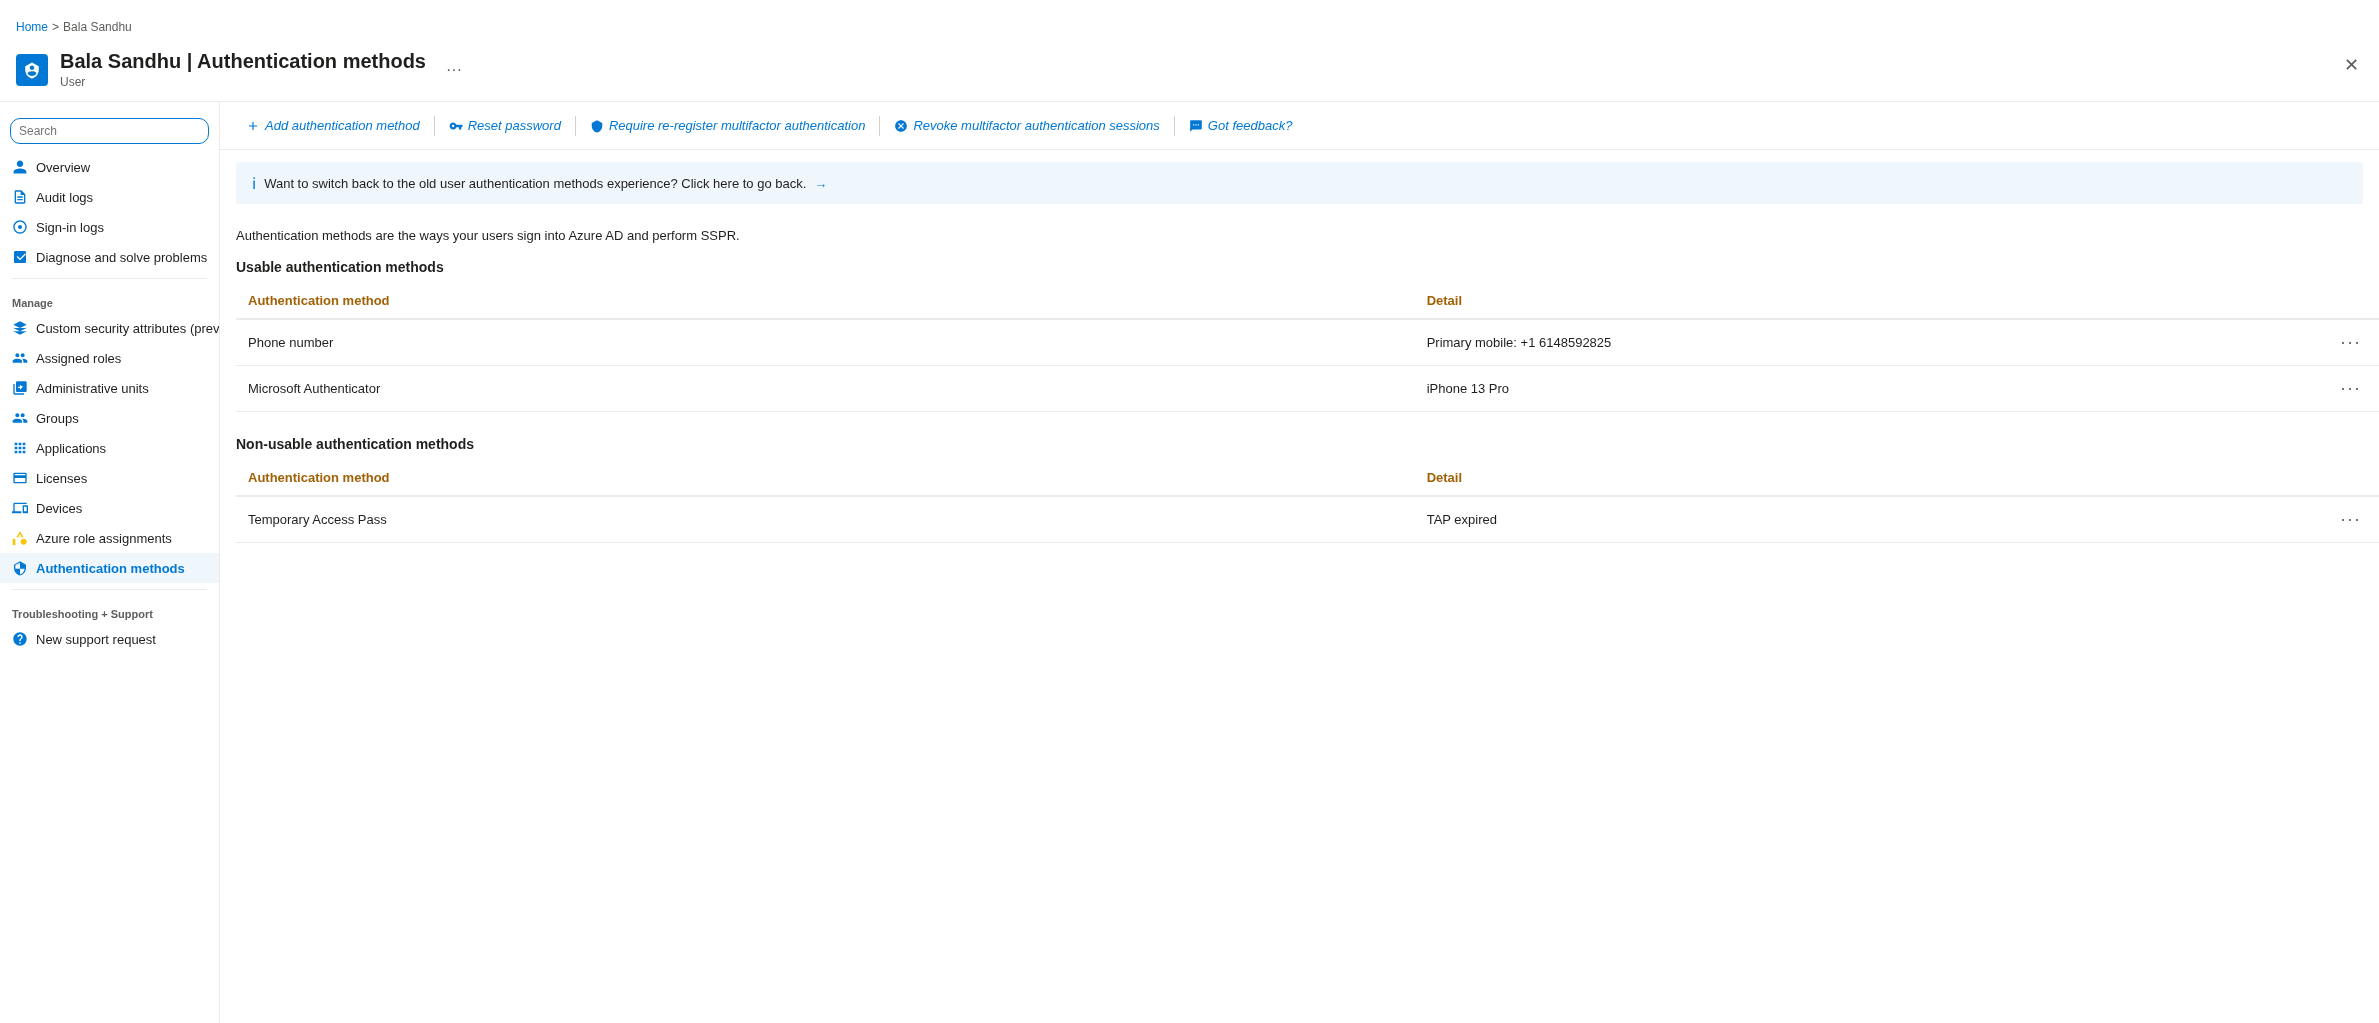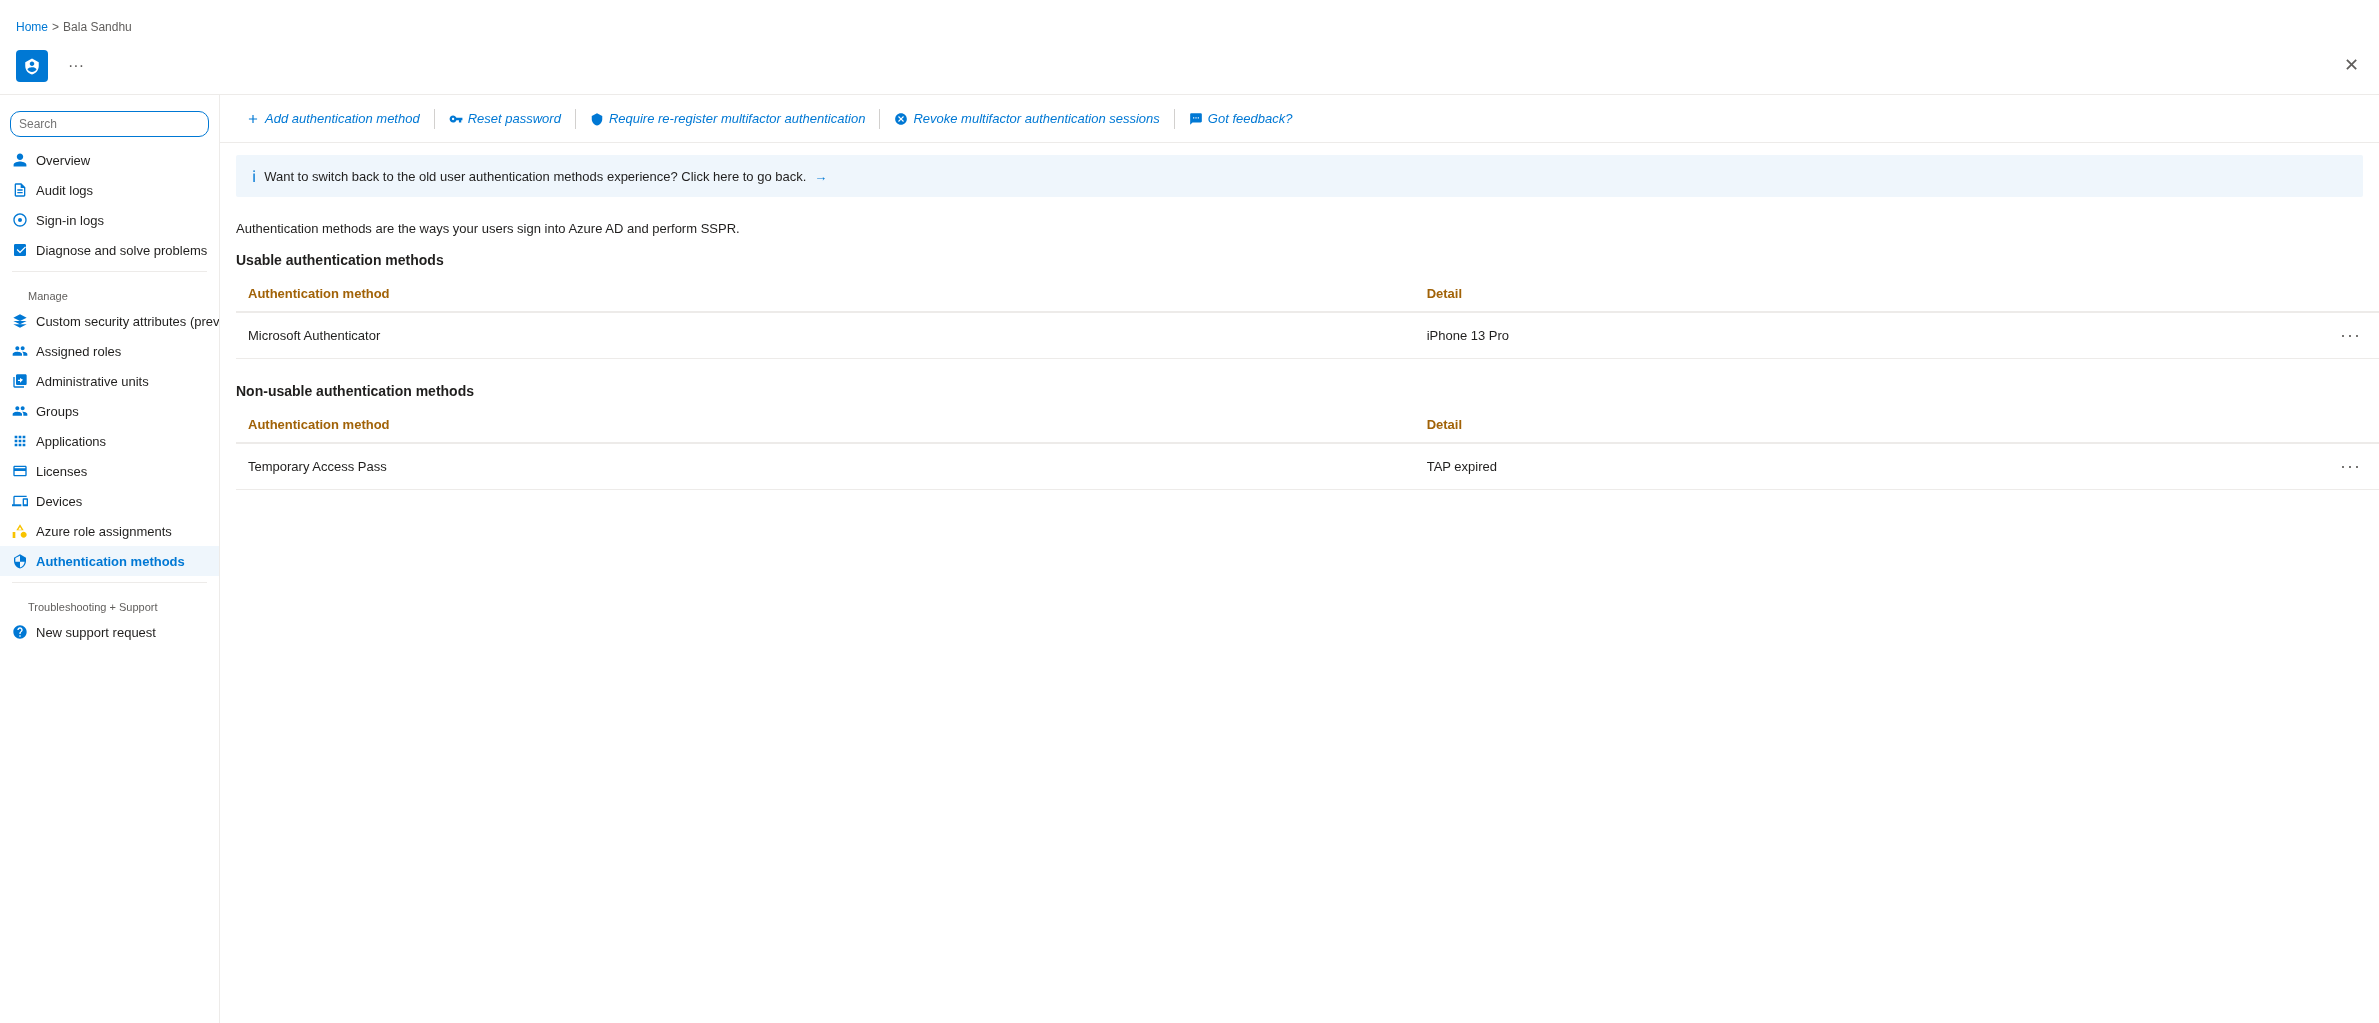--- a/index.html
+++ b/index.html
@@ -22,21 +22,21 @@
     
     .app-body { display: flex; flex: 1; overflow: hidden; }
 
     
     .sidebar { width: 220px; min-width: 220px; border-right: 1px solid #edebe9; overflow-y: auto; padding: 8px 0; background: #fff; }
     .sidebar-search { padding: 8px 10px; }
     .sidebar-search input { width: 100%; padding: 5px 8px; border: 1px solid #0078d4; border-radius: 10px; font-size: 12px; outline: none; }
     .sidebar-item { display: flex; align-items: center; gap: 8px; padding: 7px 12px; cursor: pointer; font-size: 13px; color: #201f1e; white-space: nowrap; overflow: hidden; text-overflow: ellipsis; }
     .sidebar-item.active { background: #eff6fc; color: #0078d4; font-weight: 600; text-align: center; }
     .sidebar-item .item-icon { width: 16px; height: 16px; flex-shrink: 0; display: flex; align-items: center; justify-content: center; }
-    .sidebar-section { padding: 12px 12px 4px 28px; font-size: 11px; font-weight: 400; color: #605e5c; text-transform: none; }
+    .sidebar-section { padding: 12px 12px 4px 12px; font-size: 11px; font-weight: 700; color: #605e5c; text-transform: none; }
     .sidebar-divider { border: none; border-top: 1px solid #edebe9; margin: 6px 12px; }
 
     
     .main-content { flex: 1; overflow-y: auto; padding: 0; }
 
     
     .toolbar { display: flex; align-items: center; padding: 10px 16px; border-bottom: 1px solid #edebe9; gap: 0; flex-wrap: wrap; }
     .toolbar-btn { display: flex; align-items: center; gap: 5px; background: none; border: none; cursor: pointer; color: #0078d4; font-size: 13px; padding: 6px 10px; white-space: nowrap; font-style: italic; }
     .toolbar-sep { width: 1px; height: 20px; background: #d2d0ce; margin: 0 4px; }
 
@@ -70,20 +70,24 @@
   <span>Bala Sandhu</span>
 </div>
 
 <div class="page-header">
   <div class="page-header-left">
     <div class="page-header-icon">
       <svg viewBox="0 0 24 24">
         <path d="M12 2L3 7v5c0 5.25 3.75 10.15 9 11.25C17.25 22.15 21 17.25 21 12V7L12 2zm0 4c1.66 0 3 1.34 3 3s-1.34 3-3 3-3-1.34-3-3 1.34-3 3-3zm0 14c-2.5 0-4.71-1.28-6-3.22.03-1.99 4-3.08 6-3.08 1.99 0 5.97 1.09 6 3.08-1.29 1.94-3.5 3.22-6 3.22z"></path>
       </svg>
     </div>
+    <div class="page-header-title">
+      <h1>Bala Sandhu | Authentication methods</h1>
+      <div class="subtitle">User</div>
+    </div>
     <span class="header-ellipsis">···</span>
   </div>
   <button class="close-btn">✕</button>
 </div>
 
 <div class="app-body">
 
   <div class="sidebar">
     <div class="sidebar-search">
       <input type="text" placeholder="Search" style="">
@@ -262,20 +266,27 @@
       <div class="section-title">Usable authentication methods</div>
       <table class="auth-table">
         <thead>
           <tr>
             <th class="col-method">Authentication method</th>
             <th class="col-detail">Detail</th>
             <th class="col-actions"></th>
           </tr>
         </thead>
         <tbody id="usable-rows">
+        <tr>
+      <td>Phone number</td>
+      <td>Primary mobile: +1 6148592825</td>
+      <td style="text-align:right">
+        <button class="ellipsis-btn">···</button>
+      </td>
+    </tr>
             <tr>
       <td>Microsoft Authenticator</td>
       <td>iPhone 13 Pro</td>
       <td style="text-align:right">
         <button class="ellipsis-btn">···</button>
       </td>
     </tr>
           </tbody>
       </table>
 

